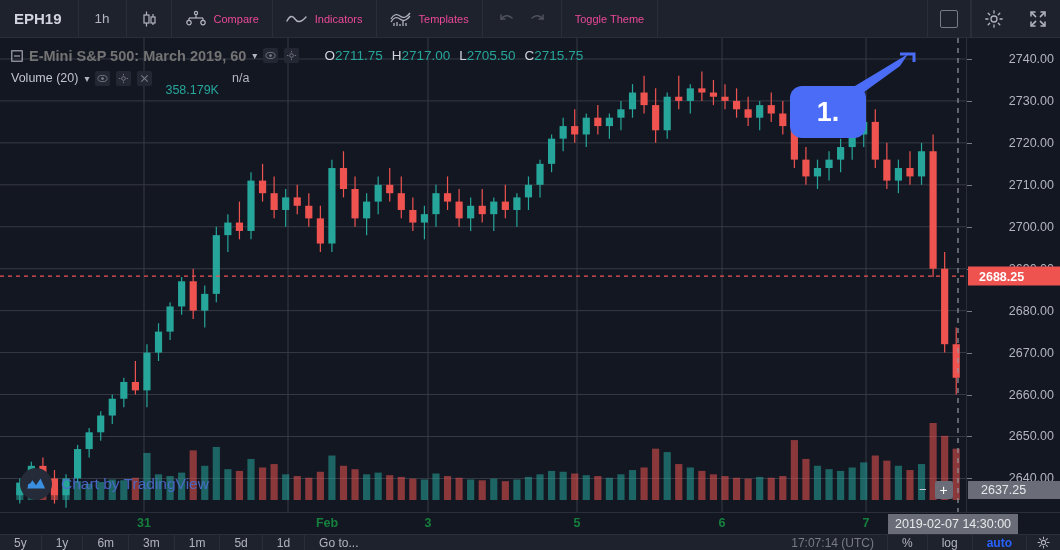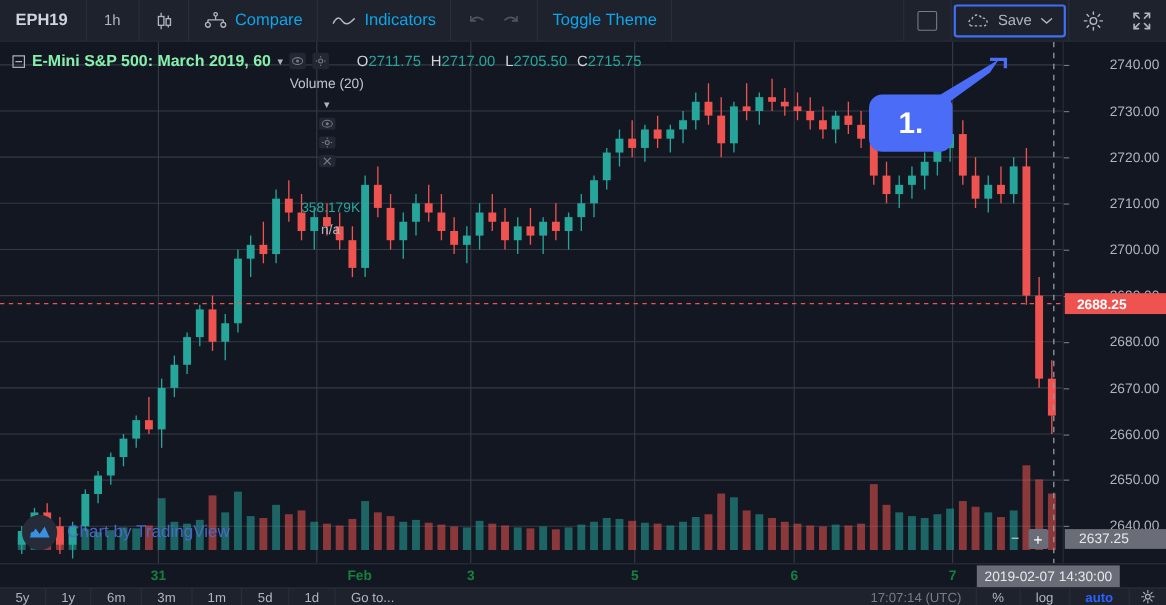--- a/index.html
+++ b/index.html
@@ -14,21 +14,21 @@
   
   .toolbar {
     position: absolute; top: 0; left: 0;
     width: 1060px; height: 38px;
     background: #1e222d;
     display: flex; align-items: center;
     border-bottom: 1px solid #2a2e39;
   }
   .tb-item {
     height: 38px; display: flex; align-items: center; gap: 7px;
-    padding: 0 13px; color: #0ea5e9; font-size: 15px;
+    padding: 0 13px; color: #ec4899; font-size: 11px;
     border-right: 1px solid #2a2e39; cursor: pointer; white-space: nowrap;
   }
   .tb-item.nodiv { border-right: none; }
   .tb-symbol { color: #d1d4dc; font-weight: bold; font-size: 15px; padding: 0 16px 0 14px; }
   .tb-interval { padding: 0 16px; color: #b2b5be; font-size: 13.5px; }
   .tb-icononly { padding: 0 12px; }
   .tb-spacer { flex: 1 1 auto; height: 38px; border-right: 1px solid #2a2e39; }
   .tb-right { display: flex; align-items: center; height: 38px; }
   .undo-redo { display: flex; align-items: center; gap: 14px; padding: 0 14px; border-right: 1px solid #2a2e39; height: 38px; }
   .icon { display: inline-flex; align-items: center; justify-content: center; }
@@ -76,22 +76,22 @@
     color: #d1d4dc; font-size: 13px; transform: translateY(-50%);
   }
   .ps-plus {
     background: #6a6d78; width: 18px; height: 18px; border-radius: 2px;
     display: flex; align-items: center; justify-content: center; color: #fff; font-size: 14px;
   }
 
   
   .legend { position: absolute; top: 8px; left: 11px; z-index: 6; }
   .legend-row1 { display: flex; align-items: center; gap: 6px; height: 19px; }
-  .legend-row2 { display: flex; align-items: center; gap: 6px; height: 18px; margin-top: 4px; flex-direction: column; }
-  .lg-title { color: #86efac; font-size: 14.5px; font-weight: bold; }
+  .legend-row2 { display: flex; align-items: center; gap: 6px; height: 18px; margin-top: 4px; }
+  .lg-title { color: #737373; font-size: 14.5px; font-weight: bold; }
   .lg-vol-title { color: #c2c5cd; font-size: 12.5px; }
   .caret { color: #b2b5be; font-size: 10px; }
   .ohlc { display: flex; align-items: center; gap: 9px; margin-left: 19px; }
   .ohlc span { font-size: 13.5px; }
   .ohlc .k { color: #d1d4dc; }
   .ohlc .v { color: #26a69a; }
   .vol-val { color: #26a69a; font-size: 12.5px; margin-left: 7px; margin-top: 24px; }
   .vol-na { color: #b2b5be; font-size: 12.5px; margin-left: 7px; }
   .mini-ico {
     width: 15px; height: 15px; border-radius: 2px; background: #232733;
@@ -189,20 +189,36 @@
       <span>Compare</span>
     </div>
     <div class="tb-item">
       <span class="icon">
         <svg width="22" height="16" viewBox="0 0 22 16">
           <path d="M1 10 Q5 2 9 8 T20 6" fill="none" stroke="#b2b5be" stroke-width="1.4" stroke-linecap="round"></path>
         </svg>
       </span>
       <span>Indicators</span>
     </div>
+    <div class="tb-item">
+      <span class="icon">
+        <svg width="22" height="18" viewBox="0 0 22 18">
+          <path d="M1 9 Q5 2 10 6 T20 3" fill="none" stroke="#b2b5be" stroke-width="1.3"></path>
+          <path d="M1 12 Q5 5 10 9 T20 6" fill="none" stroke="#b2b5be" stroke-width="1.3"></path>
+          <g stroke="#b2b5be" stroke-width="1.3">
+            <line x1="4" y1="16" x2="4" y2="13"></line>
+            <line x1="7" y1="16" x2="7" y2="12"></line>
+            <line x1="10" y1="16" x2="10" y2="14"></line>
+            <line x1="13" y1="16" x2="13" y2="11"></line>
+            <line x1="16" y1="16" x2="16" y2="13"></line>
+          </g>
+        </svg>
+      </span>
+      <span>Templates</span>
+    </div>
     <div class="undo-redo">
       <span class="icon">
         <svg width="18" height="16" viewBox="0 0 18 16">
           <path d="M4 8 Q9 2 15 7" fill="none" stroke="#50535e" stroke-width="1.5" stroke-linecap="round"></path>
           <path d="M4 8 L4 4 M4 8 L8 8" fill="none" stroke="#50535e" stroke-width="1.5" stroke-linecap="round"></path>
         </svg>
       </span>
       <span class="icon">
         <svg width="18" height="16" viewBox="0 0 18 16">
           <path d="M14 8 Q9 2 3 7" fill="none" stroke="#50535e" stroke-width="1.5" stroke-linecap="round"></path>
@@ -210,33 +226,20 @@
         </svg>
       </span>
     </div>
     <div class="tb-item">
       <span>Toggle Theme</span>
     </div>
     <div class="tb-spacer"></div>
     <div class="tb-right">
       <div class="tb-item tb-icononly">
         <span class="square-box"></span>
-      </div>
-      <div class="save-btn">
-        <span class="icon">
-          <svg width="20" height="16" viewBox="0 0 20 16">
-            <path d="M4 12.5 a3.2 3.2 0 0 1 .6 -6.2 a4.6 4.6 0 0 1 8.8 -.6 a3.4 3.4 0 0 1 2.6 6.8 Z" fill="none" stroke="#b2b5be" stroke-width="1.3" stroke-dasharray="2.2 2"></path>
-          </svg>
-        </span>
-        <span>Save</span>
-        <span class="icon">
-          <svg width="11" height="8" viewBox="0 0 11 8">
-            <path d="M1 2 L5.5 6 L10 2" fill="none" stroke="#b2b5be" stroke-width="1.3" stroke-linecap="round"></path>
-          </svg>
-        </span>
       </div>
       <div class="tb-item tb-icononly nodiv" style="border-left:1px solid #2a2e39;">
         <span class="icon">
           <svg width="20" height="20" viewBox="0 0 20 20">
             <circle cx="10" cy="10" r="3" fill="none" stroke="#b2b5be" stroke-width="1.3"></circle>
             <g stroke="#b2b5be" stroke-width="1.3" stroke-linecap="round">
               <line x1="10" y1="1.8" x2="10" y2="4"></line>
                 <line x1="10" y1="16" x2="10" y2="18.2"></line>
               <line x1="1.8" y1="10" x2="4" y2="10"></line>
                 <line x1="16" y1="10" x2="18.2" y2="10"></line>

